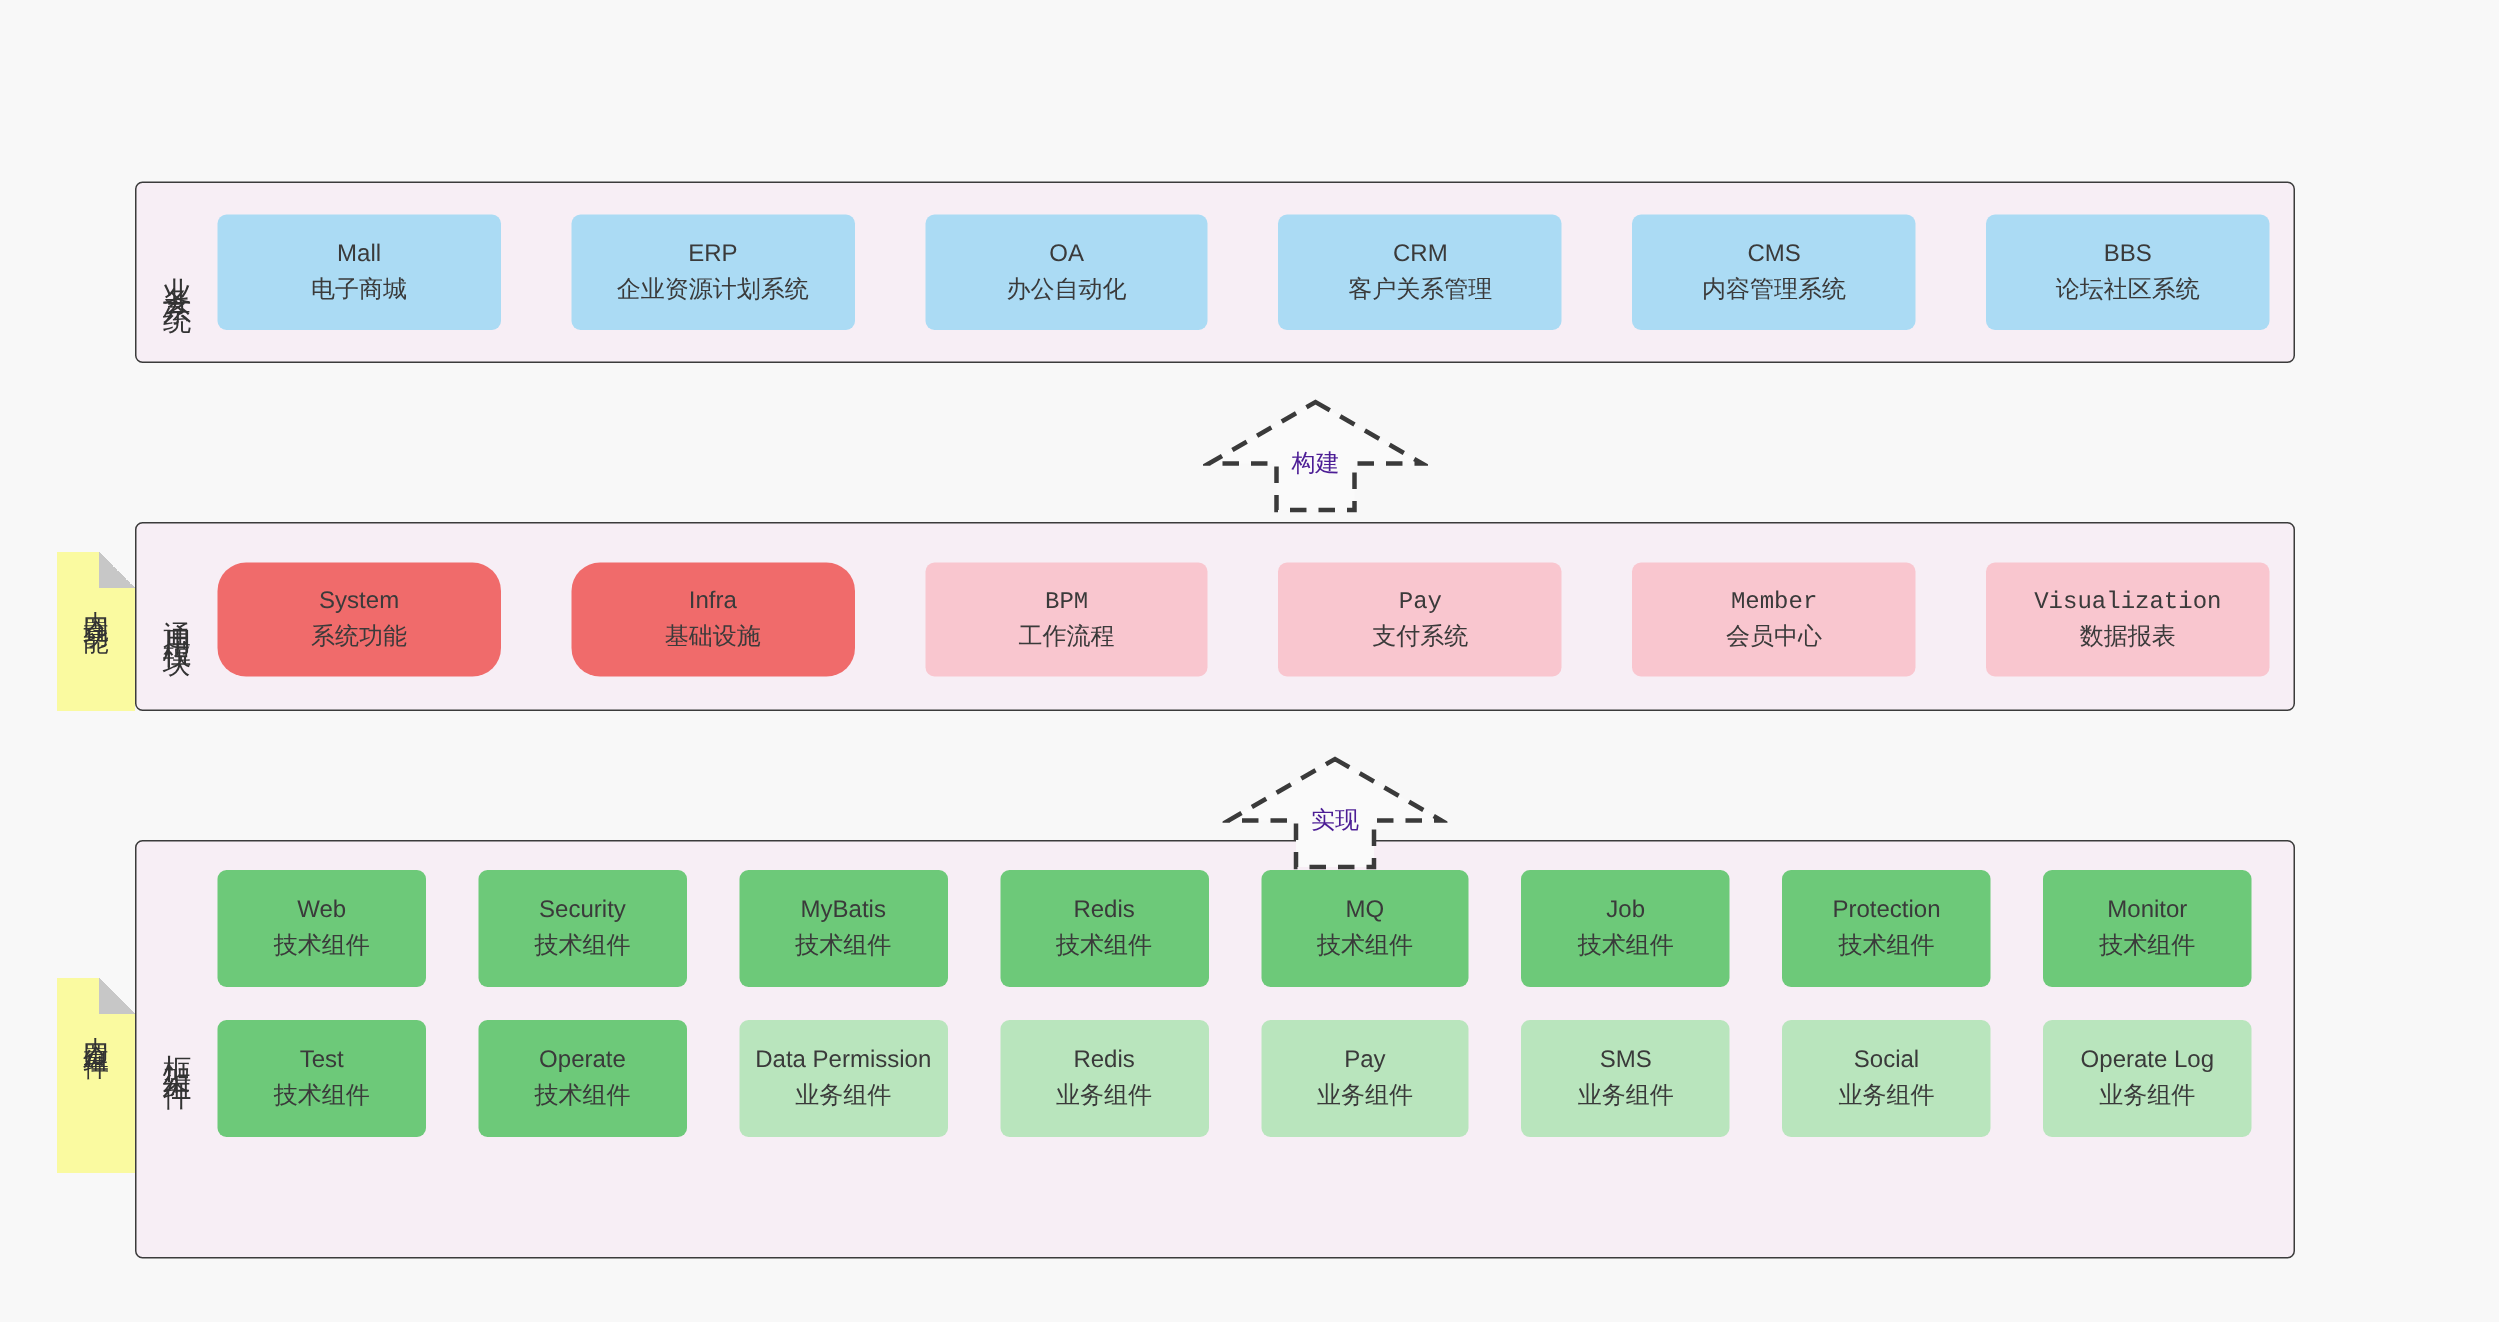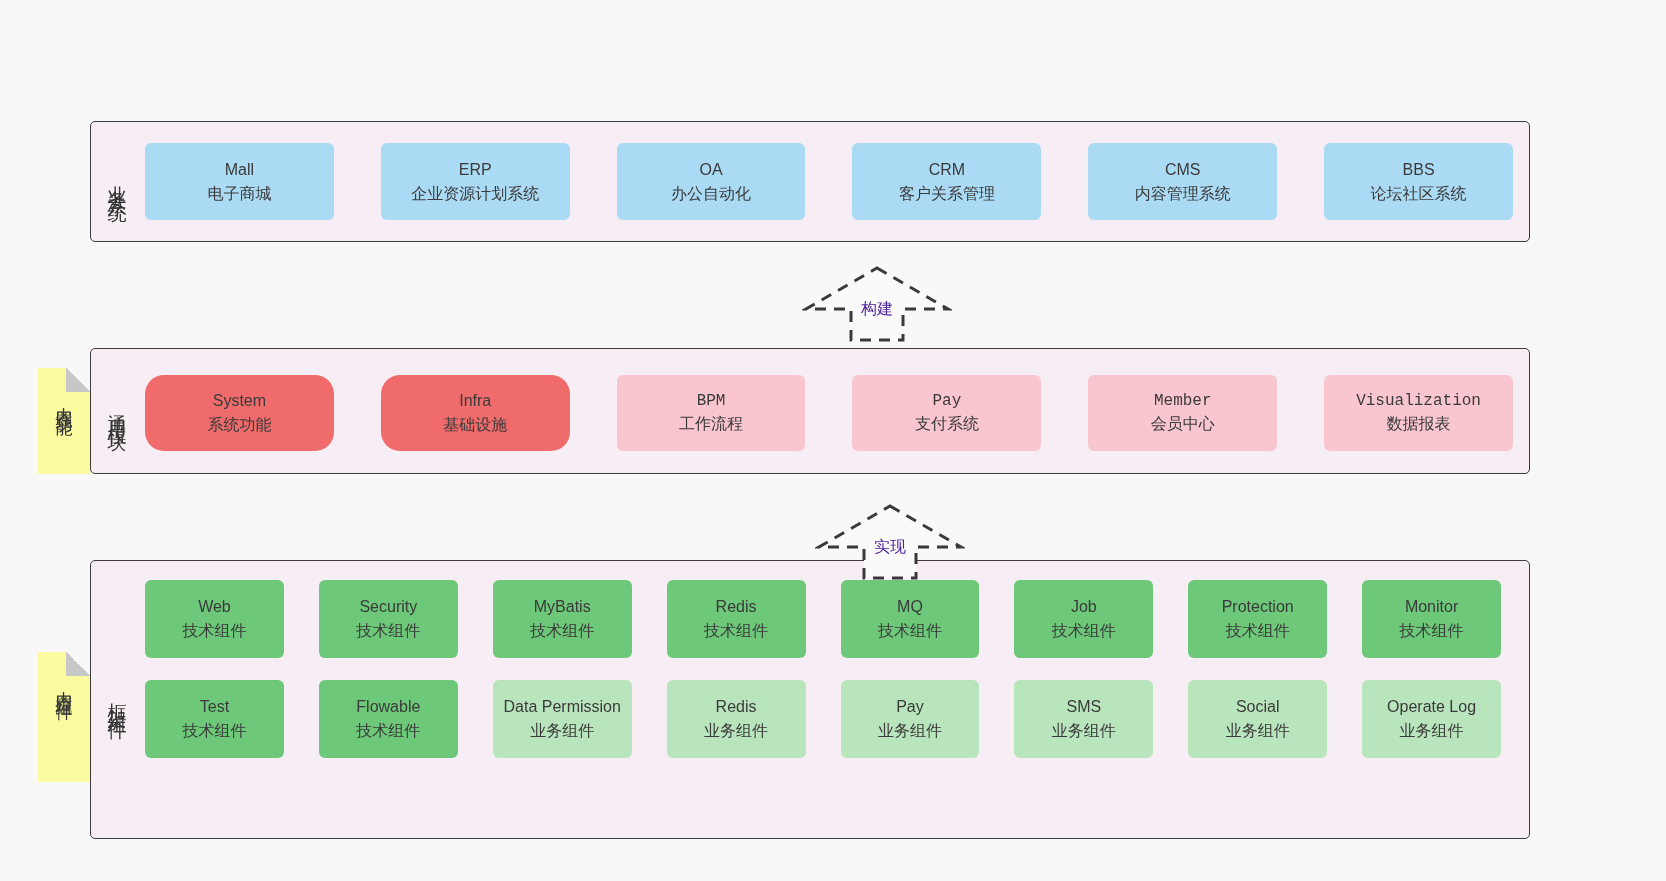--- a/index.html
+++ b/index.html
@@ -245,21 +245,21 @@
         <div>Monitor</div>
         <div>技术组件</div>
       </div>
     </div>
     <div class="boxrow" id="l3row2">
       <div class="box gd">
         <div>Test</div>
         <div>技术组件</div>
       </div>
       <div class="box gd">
-        <div>Flowable</div>
+        <div>Operate</div>
         <div>技术组件</div>
       </div>
       <div class="box gl">
         <div>Data Permission</div>
         <div>业务组件</div>
       </div>
       <div class="box gl">
         <div>Redis</div>
         <div>业务组件</div>
       </div>

